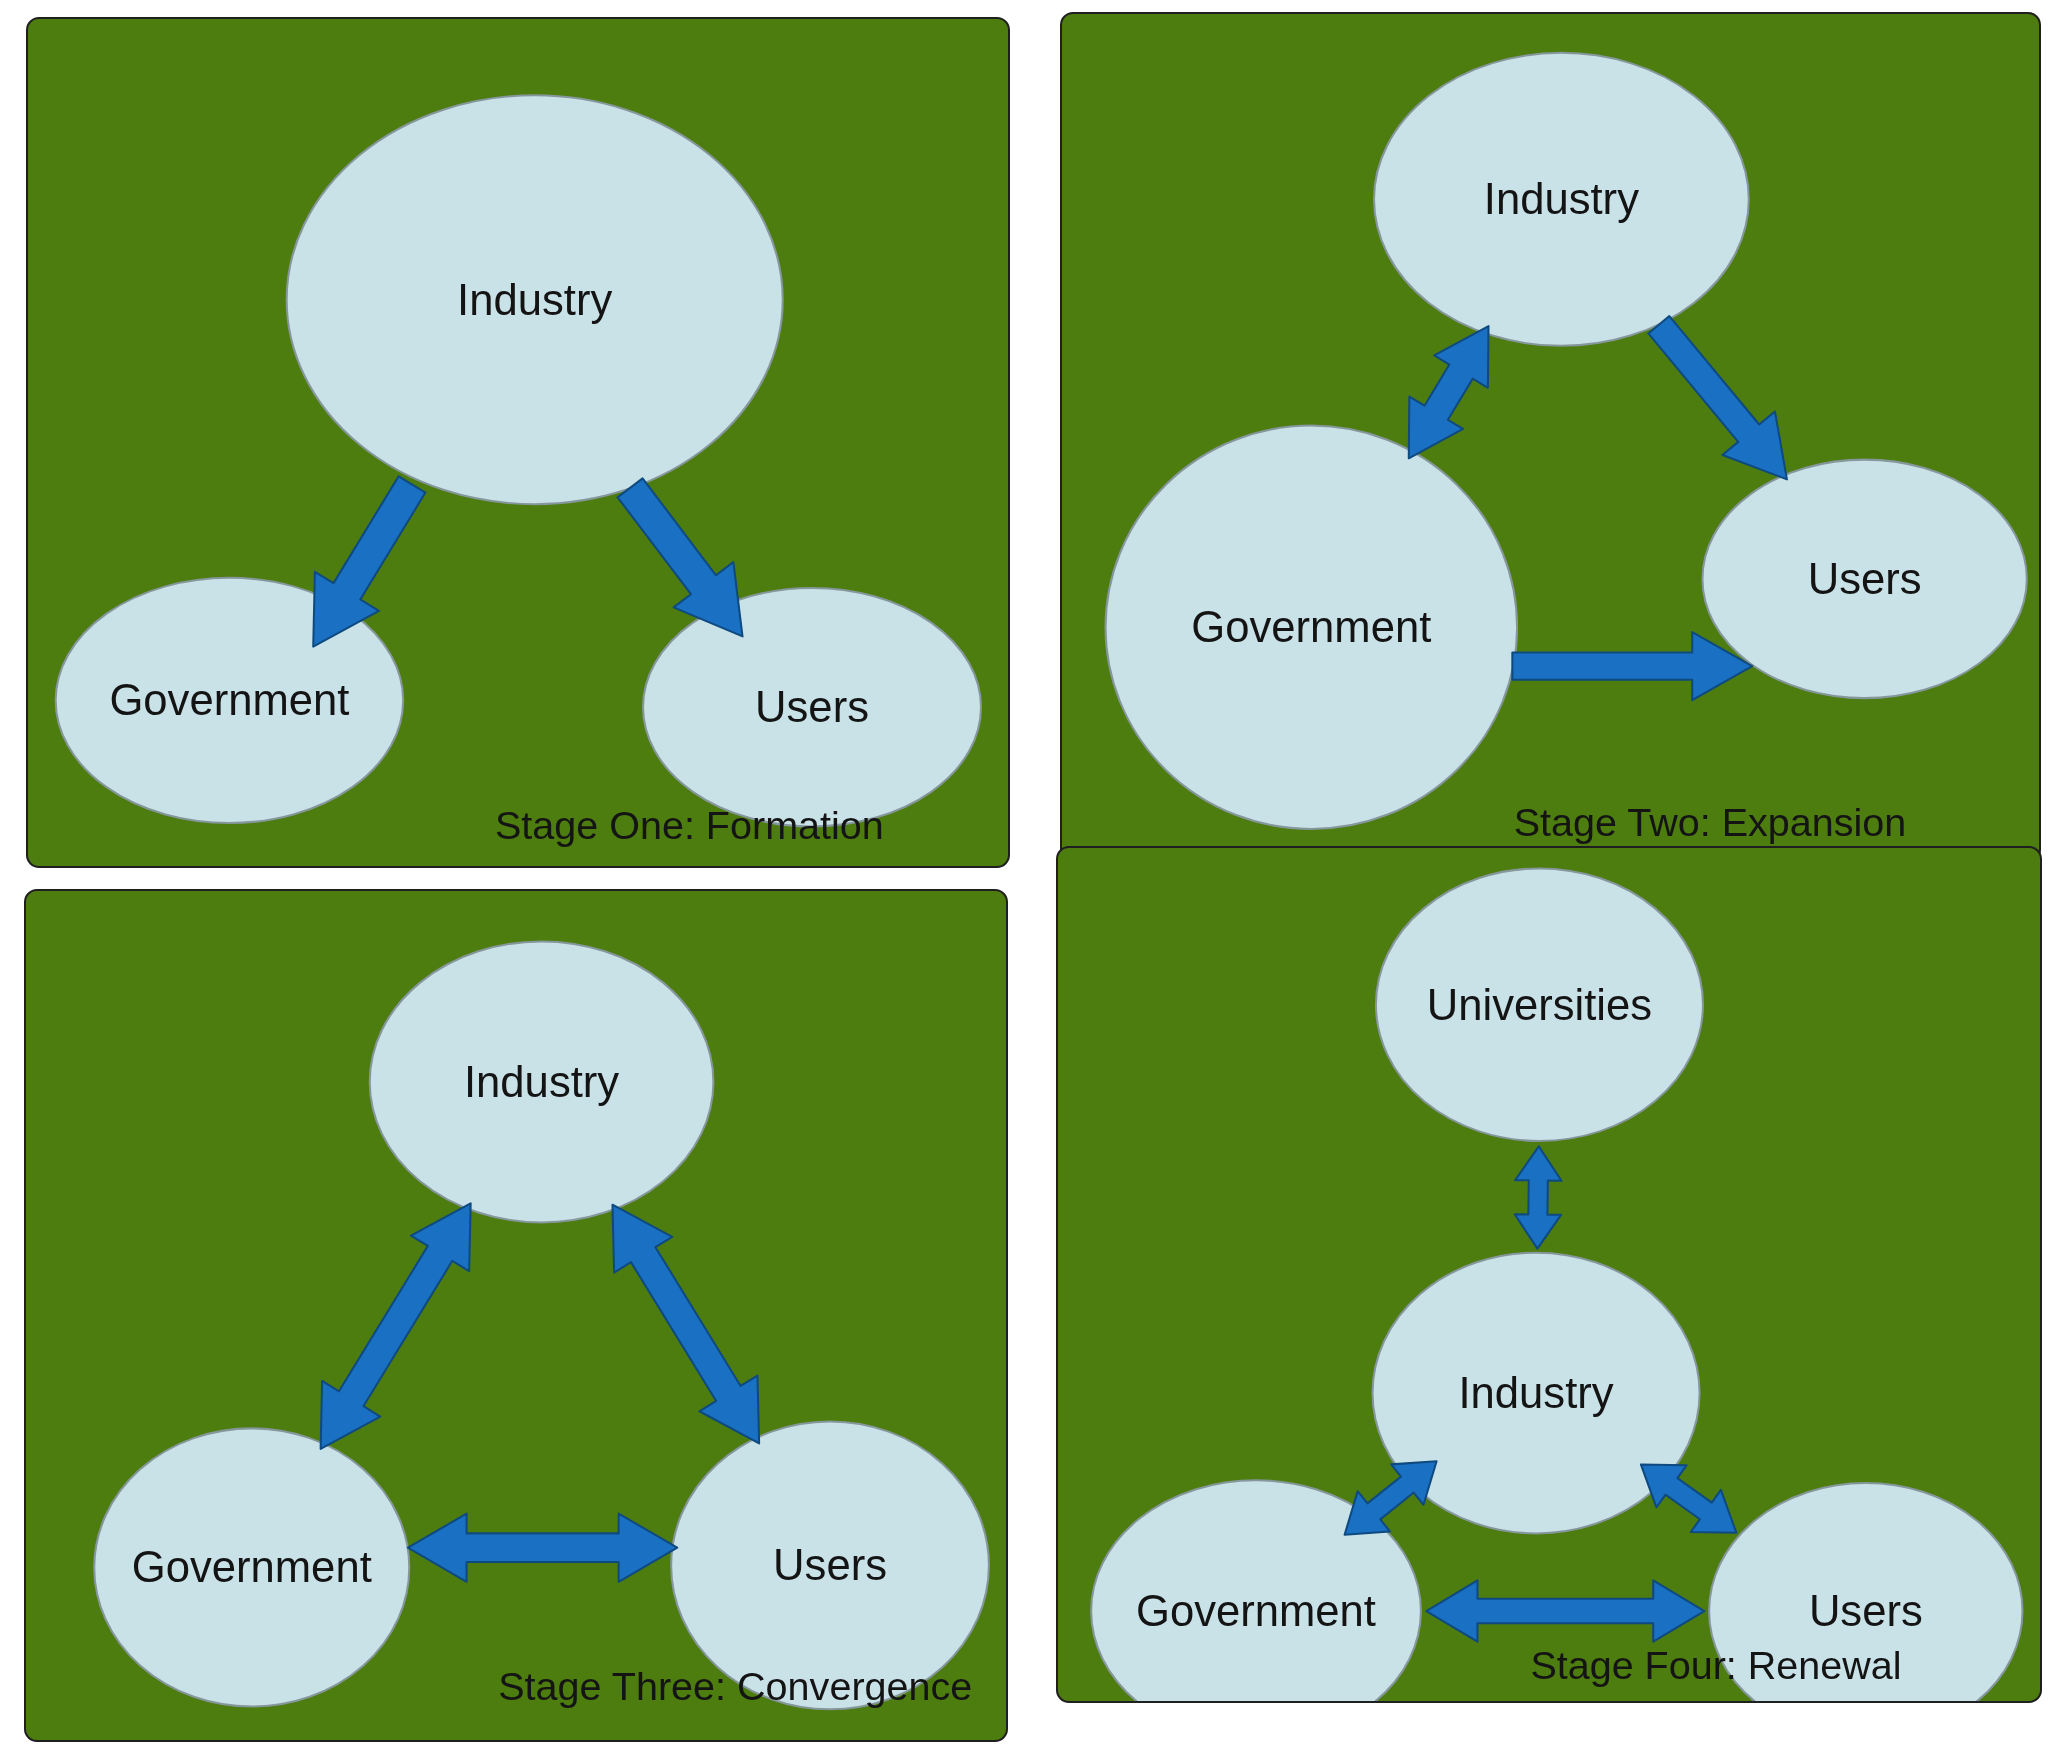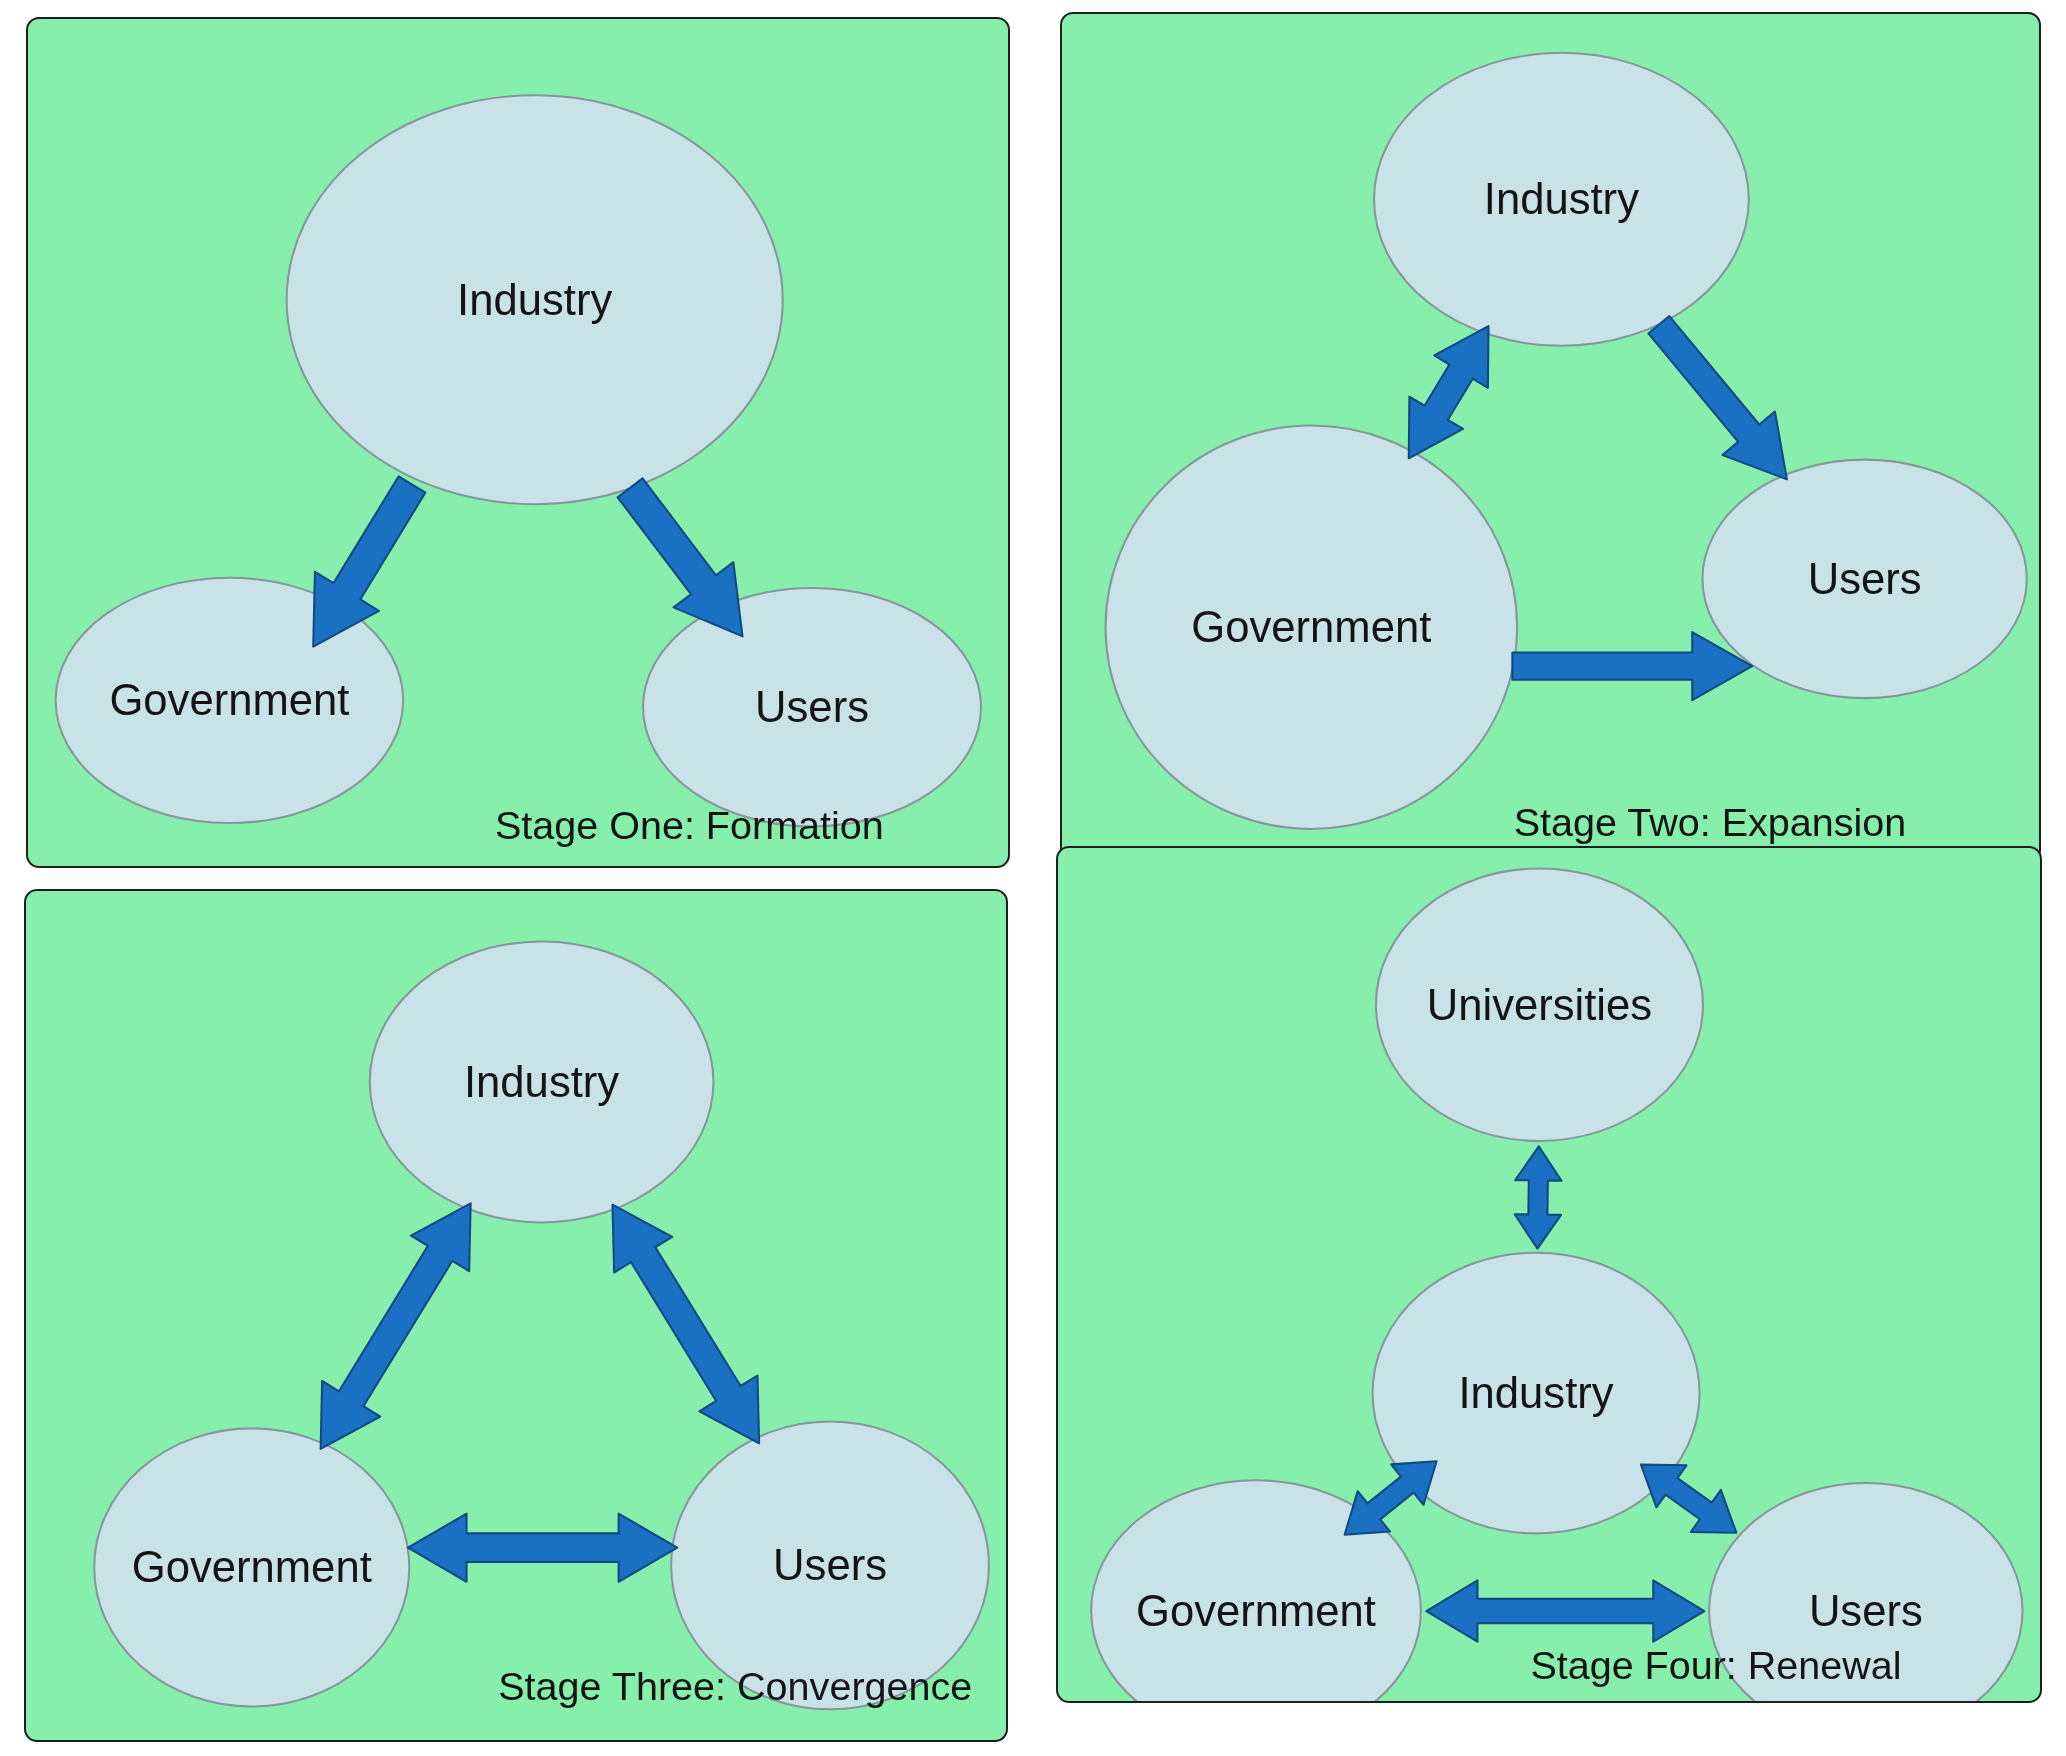--- a/index.html
+++ b/index.html
@@ -1,19 +1,19 @@
 <!DOCTYPE html>
 <html style="--panel-border: #1f1f1f; --node-fill: #c9e2e8; --node-stroke: #85979b; --arrow-fill: #1a70c2; --arrow-stroke: #0e4a80; --label-color: #141414;font-size:11px"><head>
 <meta charset="utf-8">
 <style>
   html,body{margin:0;padding:0;background:#ffffff;}
   #canvas{position:relative;width:2066px;height:1757px;background:#ffffff;
           font-family:"Liberation Sans",sans-serif;overflow:hidden;}
   .panel{position:absolute;border:2.1px solid var(--panel-border,#1f1f1f);
-         border-radius:13px;background:#86efac;box-sizing:border-box;}
+         border-radius:13px;background:#4d7c0f;box-sizing:border-box;}
   .panel svg{width:100%;height:100%;display:block;}
   .node{fill:var(--node-fill,#c9e2e8);stroke:var(--node-stroke,#85979b);stroke-width:3;}
   .arrow{fill:var(--arrow-fill,#1a70c2);stroke:var(--arrow-stroke,#0e4a80);
          stroke-width:3;stroke-linejoin:round;}
   .node-label{font-size:64px;fill:var(--label-color,#141414);text-anchor:middle;}
   .caption{font-size:58px;fill:var(--label-color,#141414);text-anchor:middle;}
   #p1{left:26px;top:17px;width:984px;height:851px;}
   #p2{left:1060px;top:12.3px;width:981px;height:851px;}
   #p3{left:24px;top:889px;width:984px;height:853px;}
   #p4{left:1056px;top:846px;width:986px;height:857px;}

